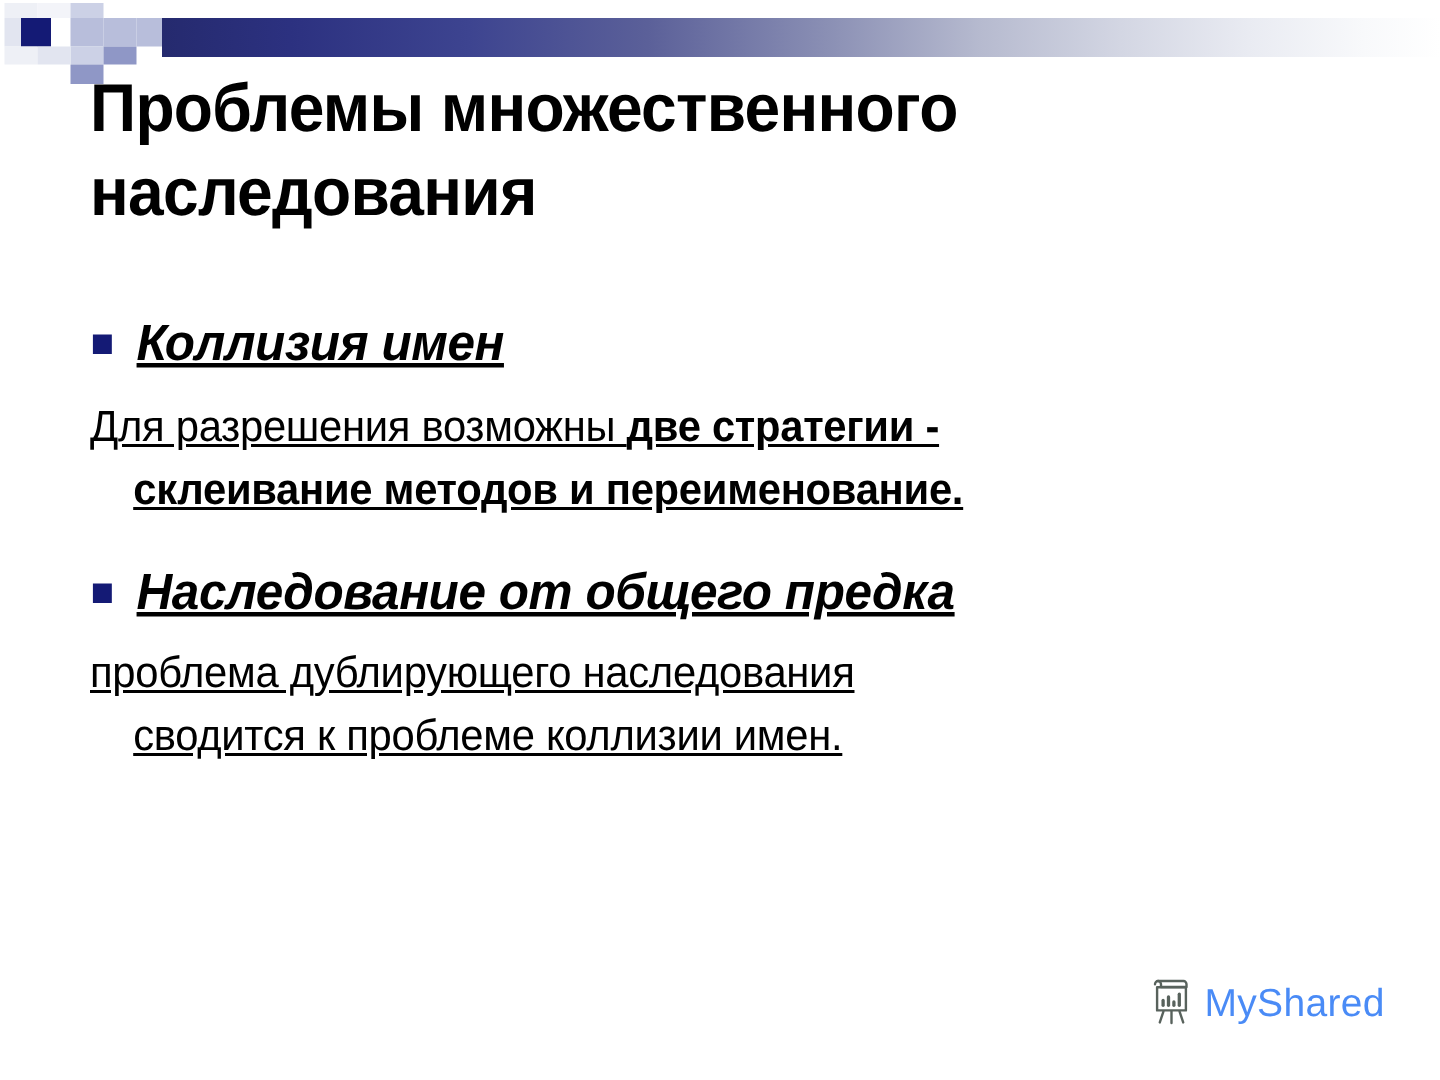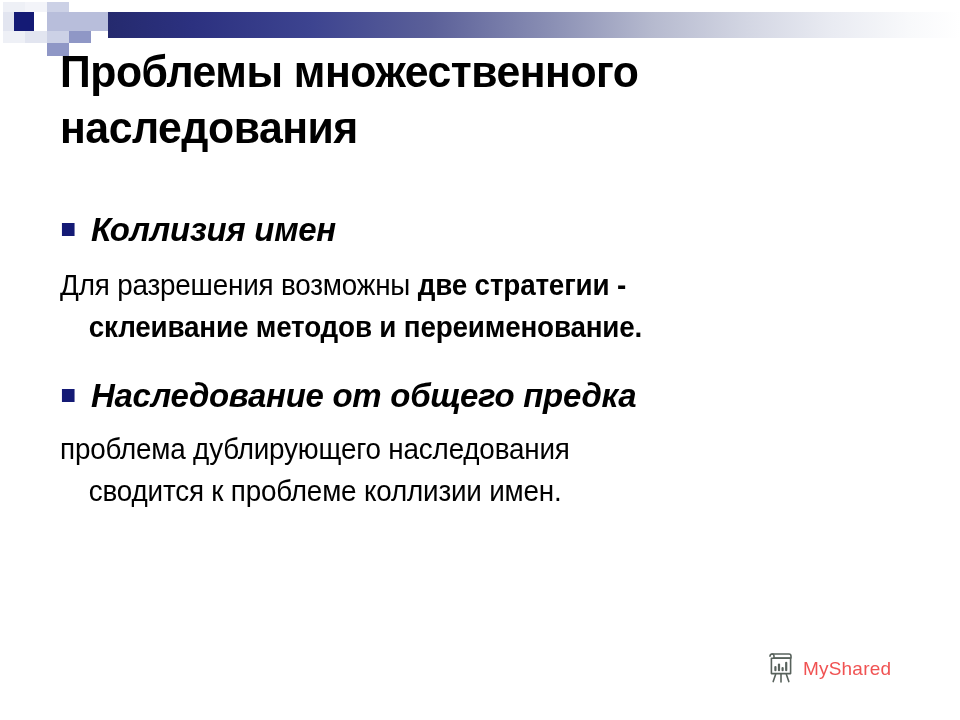--- a/index.html
+++ b/index.html
@@ -73,20 +73,21 @@
   
   .content {
     position: absolute;
     left: 60px;
     top: 206px;
     width: 880px;
   }
 
   .bullet-group {
     position: relative;
+    text-decoration: underline;
   }
 
   .bullet-group.g2 {
     margin-top: 24px;
   }
 
   .bullet-head {
     position: relative;
     display: block;
     padding-left: 32px;
@@ -140,25 +141,25 @@
     left: 766px;
     top: 652px;
     display: flex;
     align-items: center;
     gap: 7px;
     color: #4a554f;
     opacity: 0.92;
   }
 
   .watermark .wm-text {
-    font-size: 19px;
+    font-size: 26px;
     line-height: 27px;
     font-weight: normal;
     letter-spacing: 0.2px;
-    color: #ef4444;
+    color: #3b82f6;
   }
 
   .wm-icon {
     display: block;
     width: 30px;
     height: 32px;
   }
 </style>
 </head>
 <body>

